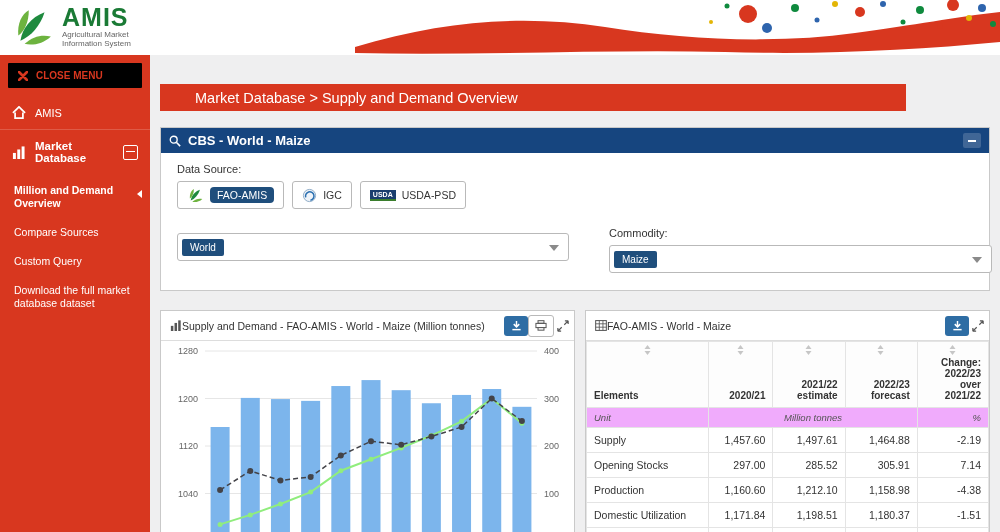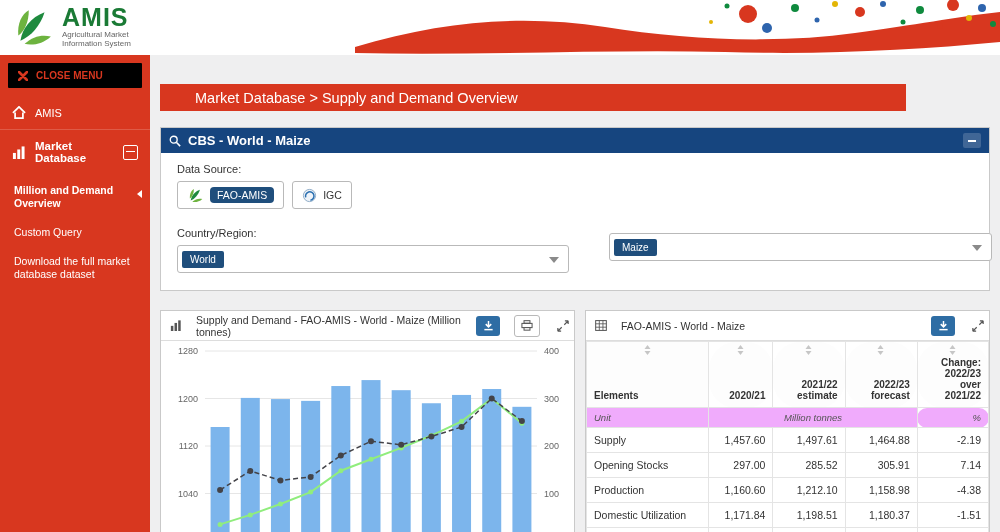--- a/index.html
+++ b/index.html
@@ -55,38 +55,38 @@
   .dd-group.right{width:383px;}
   .dropdown{position:relative;margin-top:6px;height:26px;border:1px solid #b9b9b9;border-radius:3px;
     background:#fff;display:flex;align-items:center;padding:0 24px 0 4px;cursor:pointer;text-align:right;}
   .tag{background:#1f4e7c;color:#fff;font-size:10px;padding:3px 8px;border-radius:2px;}
   .dd-caret{position:absolute;right:9px;top:11px;border-left:5px solid transparent;
     border-right:5px solid transparent;border-top:6px solid #8a8a8a;}
 
   
   .chart-panel{position:absolute;left:10px;top:255px;width:415px;height:255px;}
   .table-panel{position:absolute;left:435px;top:255px;width:405px;height:265px;}
-  .panel-header{height:29px;display:flex;align-items:center;gap:14px;padding:0 2px 0 9px;
+  .panel-header{height:29px;display:flex;align-items:center;gap:0;padding:0 2px 0 9px;
     border-bottom:1px solid #ddd;background:#fff;}
   .panel-title{font-size:10.5px;color:#333;flex:1;}
   .sq-btn{width:24px;height:20px;border-radius:3px;display:flex;align-items:center;justify-content:center;
     cursor:pointer;flex:none;}
   .sq-btn.blue{background:#2e6da4;}
   .sq-btn.white{background:#fff;border:1px solid #b9b9b9;}
   .expand-btn{width:18px;height:18px;display:flex;align-items:center;justify-content:center;cursor:pointer;}
 
   .tick{font:9px "Liberation Sans",sans-serif;fill:#666;}
 
   
   table.sd{border-collapse:collapse;width:100%;font-size:10.5px;color:#333;}
   table.sd th,table.sd td{border:1px solid #e4e4e4;padding:6px 7px;}
   table.sd thead th{position:relative;font-size:10px;font-weight:bold;vertical-align:bottom;
     padding-top:15px;background:#fdfdfd;cursor:pointer;}
   th.ta-l,td.ta-l{text-align:left;}
-  th.ta-r,td.ta-r{text-align:right;border-radius:27px;}
+  th.ta-r,td.ta-r{text-align:right;}
   td.ta-c{text-align:center;}
   .carets{position:absolute;top:3px;left:50%;transform:translateX(-50%);width:7px;height:10px;}
   .carets::before,.carets::after{content:"";position:absolute;left:0;
     border-left:3.5px solid transparent;border-right:3.5px solid transparent;}
   .carets::before{top:0;border-bottom:4px solid #c6c6c6;}
   .carets::after{bottom:0;border-top:4px solid #c6c6c6;}
   tr.unit-row td{background:#f0abfc;font-style:italic;font-size:9.5px;color:#555;padding:4px 7px;}
 </style>
 </head>
 <body>
@@ -153,20 +153,23 @@
       </svg>
       <span class="grow">Market Database</span>
       <span class="collapse-box"></span>
     </div>
 
     <div class="sub-menu">
       <div class="sub-item active">
         <span>Million and Demand Overview</span>
       </div>
       <div class="sub-item">
+        <span>Compare Sources</span>
+      </div>
+      <div class="sub-item">
         <span>Custom Query</span>
       </div>
       <div class="sub-item">
         <span>Download the full market database dataset</span>
       </div>
     </div>
   </div>
 
   <div class="main">
 
@@ -197,30 +200,34 @@
             </svg>
             <span class="sel-label">FAO-AMIS</span>
           </div>
           <div class="source-btn">
             <svg width="15" height="15" viewBox="0 0 16 16">
               <circle cx="8" cy="8" r="6.5" fill="#eef3f9" stroke="#8aa7c4" stroke-width="1"></circle>
               <path d="M4 10 a4.5 4.5 0 1 1 5 3" stroke="#2a6fb0" stroke-width="1.6" fill="none"></path>
             </svg>
             <span>IGC</span>
           </div>
+          <div class="source-btn">
+            <span class="usda-mark">USDA</span>
+            <span>USDA-PSD</span>
+          </div>
         </div>
         <div class="dd-row">
           <div class="dd-group left">
-            <div class="field-label">Country/Region:</div>
             <div class="dropdown">
               <span class="tag">World</span>
               <span class="dd-caret"></span>
             </div>
           </div>
           <div class="dd-group right">
+            <div class="field-label">Commodity:</div>
             <div class="dropdown">
               <span class="tag">Maize</span>
               <span class="dd-caret"></span>
             </div>
           </div>
         </div>
       </div>
     </div>
 
     <div class="panel chart-panel">

